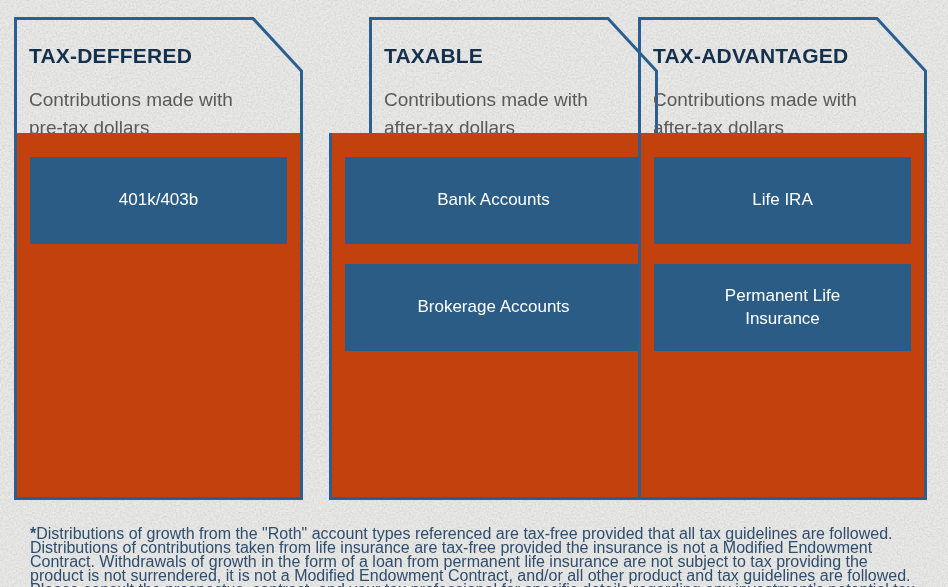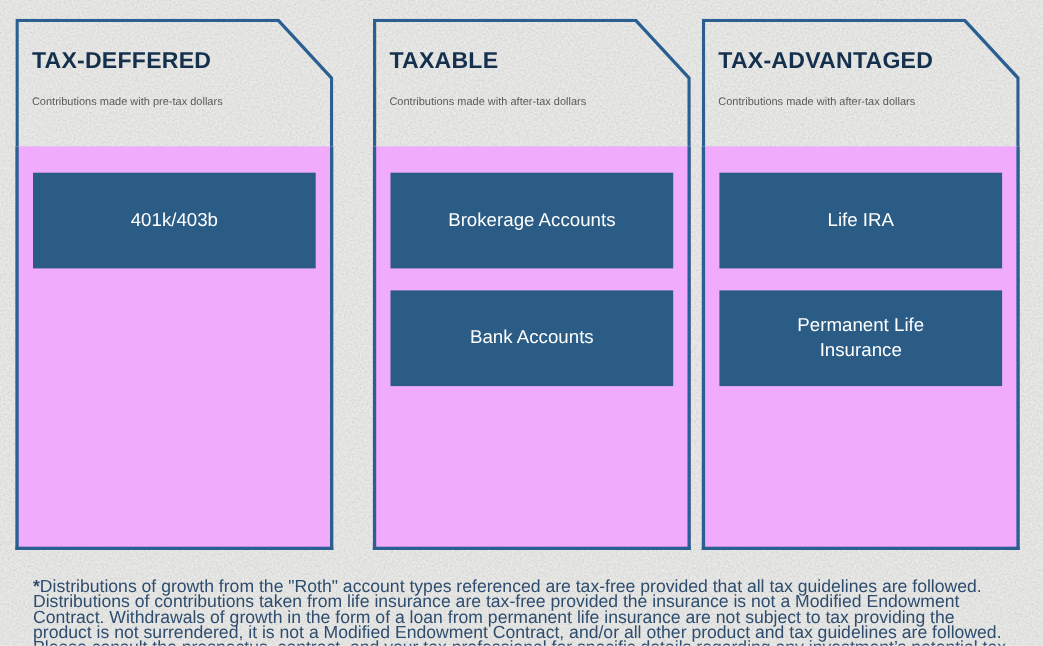--- a/index.html
+++ b/index.html
@@ -10,37 +10,37 @@
     font-family: "Liberation Sans", sans-serif;
   }
   .texture {
     position: absolute; left: 0; top: 0; width: 948px; height: 587px;
     z-index: 0; pointer-events: none; opacity: .55;
   }
   .card {
     position: absolute; top: 17px; width: 289px; height: 483px; z-index: 1;
   }
   .card-1 { left: 14px; }
-  .card-2 { left: 339px; }
+  .card-2 { left: 329px; padding-left: 40px; }
   .card-3 { left: 638px; }
   .card-header { position: relative; height: 116px; }
   .header-outline { position: absolute; left: 0; top: 0; width: 289px; height: 116px; display: block; }
   .card-title {
     margin: 0; position: absolute; left: 15px; top: 27px;
     font-size: 21px; font-weight: bold; color: #14304c; letter-spacing: .2px;
     white-space: nowrap;
     text-align: right;
   }
   .card-subtitle {
     margin: 0; position: absolute; left: 15px; top: 69px;
-    font-size: 10px; color: #5a5a5a; line-height: 1.45; max-width: 232px;
+    font-size: 19px; color: #5a5a5a; line-height: 1.45; max-width: 232px;
   }
   .card-body {
     position: absolute; top: 116px; left: 0; right: 0; bottom: 0;
-    background: #f0abfc;
+    background: #c2410c;
     border: 3px solid #2b5f91; border-top: none;
     box-sizing: border-box;
     padding: 24px 13px 0 13px;
   }
   .item {
     height: 87px; background: #2a5c85; margin-bottom: 20px;
     display: flex; align-items: center; justify-content: center;
     text-align: center;
   }
   .item-label {
@@ -82,24 +82,24 @@
 <section class="card card-2">
   <div class="card-header">
     <svg class="header-outline" viewBox="0 0 289 116" preserveAspectRatio="none" xmlns="http://www.w3.org/2000/svg">
       <path d="M1.5,116 L1.5,1.5 L239,1.5 L287.5,54 L287.5,116" fill="none" stroke="#2b5f91" stroke-width="3"></path>
     </svg>
     <h2 class="card-title">TAXABLE</h2>
     <p class="card-subtitle">Contributions made with after-tax dollars</p>
   </div>
   <div class="card-body">
     <div class="item">
-        <span class="item-label">Brokerage Accounts</span>
+        <span class="item-label">Bank Accounts</span>
       </div>
     <div class="item">
-        <span class="item-label">Bank Accounts</span>
+        <span class="item-label">Brokerage Accounts</span>
       </div>
   </div>
 </section>
 
 <section class="card card-3">
   <div class="card-header">
     <svg class="header-outline" viewBox="0 0 289 116" preserveAspectRatio="none" xmlns="http://www.w3.org/2000/svg">
       <path d="M1.5,116 L1.5,1.5 L239,1.5 L287.5,54 L287.5,116" fill="none" stroke="#2b5f91" stroke-width="3"></path>
     </svg>
     <h2 class="card-title">TAX-ADVANTAGED</h2>

